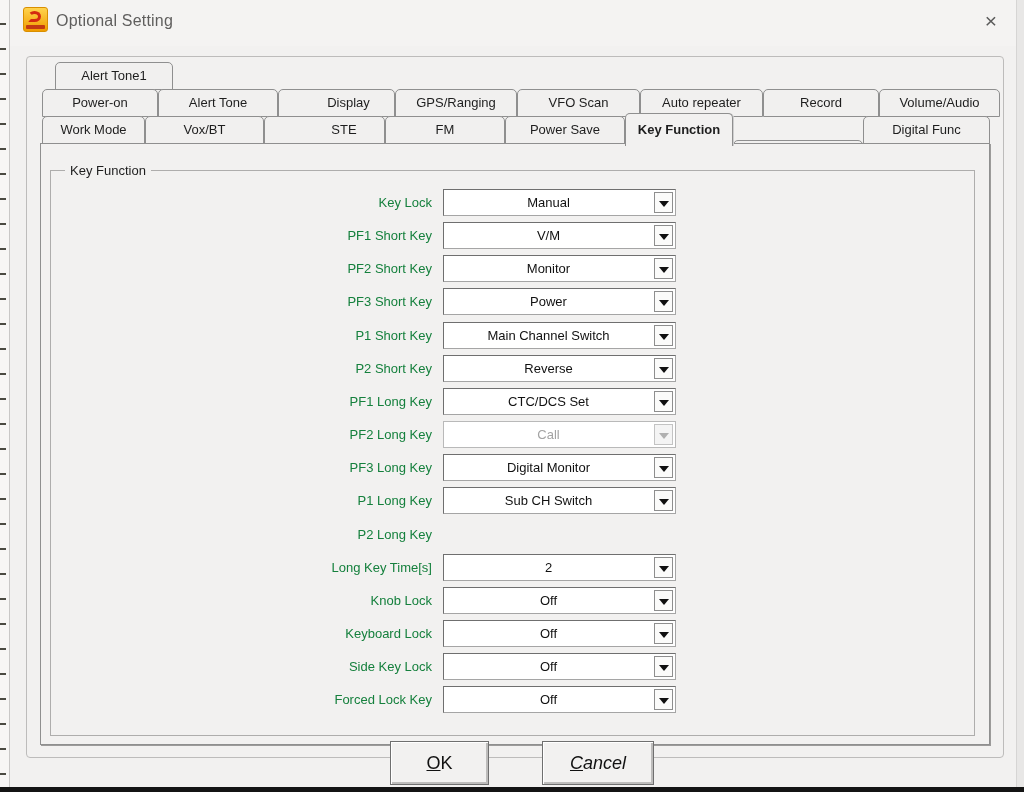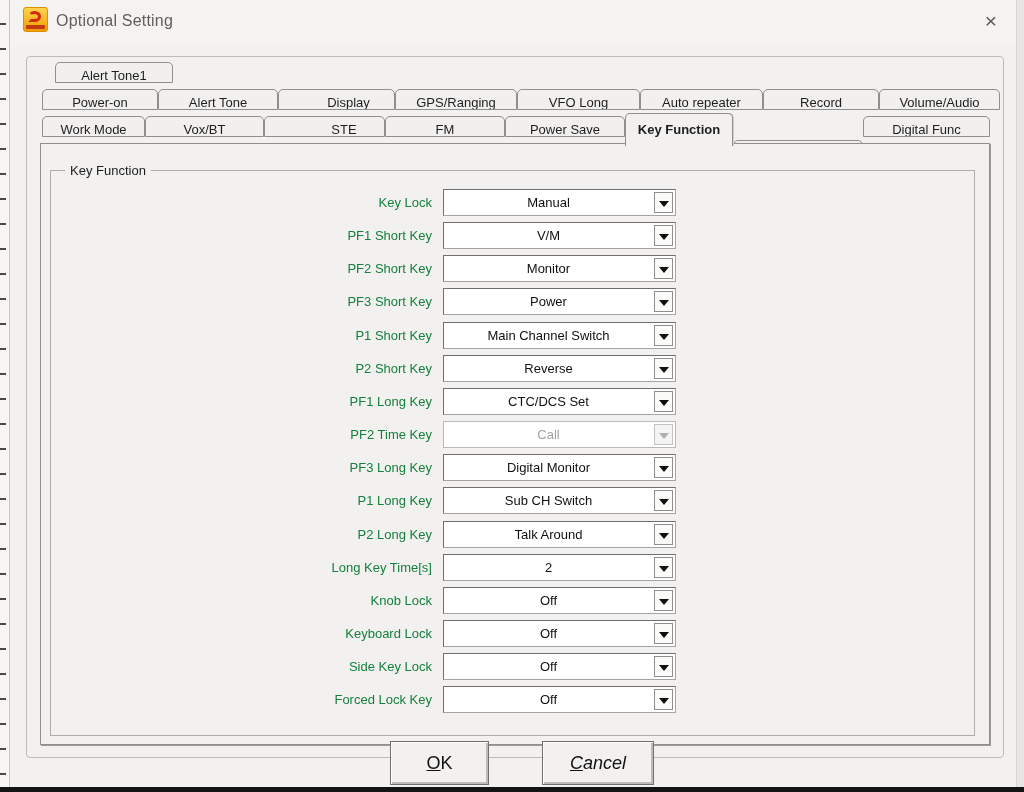--- a/index.html
+++ b/index.html
@@ -51,21 +51,21 @@
   }
 
   
   .client-frame {
     position:absolute; left:16px; top:56px; width:978px; height:702px;
     border:1px solid #bdbcbb; border-radius:4px; background:#f2f1f0;
   }
 
   
   .tab {
-    position:absolute; height:21px;
+    position:absolute; height:28px;
     background:#f1f0ef;
     border:1px solid #8f8f8f; border-radius:5px 5px 0 0;
     font-size:13px; color:#1e1e1e; text-align:center; line-height:26px;
     z-index:2; cursor:default; white-space:nowrap; overflow:hidden;
   }
   .tab.selected {
     font-weight:bold; z-index:6; background:#f2f1f0;
     border-bottom:none; box-shadow:1px 0 0 #cfcfcf;
   }
 
@@ -140,21 +140,21 @@
   </div>
 
   <div class="client-frame"></div>
 
   <div id="tabs-host">
       <div class="tab" style="left: 45px; width: 118px; top: 62px;">Alert Tone1</div>
       <div class="tab" style="left: 32px; width: 116px; top: 89px;">Power-on</div>
       <div class="tab" style="left: 148px; width: 120px; top: 89px;">Alert Tone</div>
       <div class="tab" style="left: 268px; width: 117px; top: 89px; padding-left: 24px;">Display</div>
       <div class="tab" style="left: 385px; width: 122px; top: 89px;">GPS/Ranging</div>
-      <div class="tab" style="left: 507px; width: 123px; top: 89px;">VFO Long</div>
+      <div class="tab" style="left: 507px; width: 123px; top: 89px;">VFO Scan</div>
       <div class="tab" style="left: 630px; width: 123px; top: 89px;">Auto repeater</div>
       <div class="tab" style="left: 753px; width: 116px; top: 89px;">Record</div>
       <div class="tab" style="left: 869px; width: 121px; top: 89px;">Volume/Audio</div>
       <div class="tab" style="left: 32px; width: 103px; top: 116px;">Work Mode</div>
       <div class="tab" style="left: 135px; width: 119px; top: 116px;">Vox/BT</div>
       <div class="tab" style="left: 254px; width: 121px; top: 116px; padding-left: 39px;">STE</div>
       <div class="tab" style="left: 375px; width: 120px; top: 116px;">FM</div>
       <div class="tab" style="left: 495px; width: 120px; top: 116px;">Power Save</div>
       <div class="tab selected" style="left: 615px; width: 108px; top: 113px; height: 33px; line-height: 31px;">Key Function</div>
       <div class="tab" style="left: 723px; width: 130px; top: 116px; margin-top: 24px;">Other</div>
@@ -211,21 +211,21 @@
         </div>
       </div>
       <div class="field-row" style="top: 388px; width: 1007px;">
         <span class="field-label">PF1 Long Key</span>
         <div class="combo">
           <span class="val">CTC/DCS Set</span>
           <span class="dd-btn"></span>
         </div>
       </div>
       <div class="field-row" style="top: 421px; width: 1007px;">
-        <span class="field-label">PF2 Time Key</span>
+        <span class="field-label">PF2 Long Key</span>
         <div class="combo disabled">
           <span class="val">Call</span>
           <span class="dd-btn"></span>
         </div>
       </div>
       <div class="field-row" style="top: 454px; width: 1007px;">
         <span class="field-label">PF3 Long Key</span>
         <div class="combo">
           <span class="val">Digital Monitor</span>
           <span class="dd-btn"></span>
@@ -233,24 +233,20 @@
       </div>
       <div class="field-row" style="top: 487px; width: 1007px;">
         <span class="field-label">P1 Long Key</span>
         <div class="combo">
           <span class="val">Sub CH Switch</span>
           <span class="dd-btn"></span>
         </div>
       </div>
       <div class="field-row" style="top: 521px; width: 1007px;">
         <span class="field-label">P2 Long Key</span>
-        <div class="combo">
-          <span class="val">Talk Around</span>
-          <span class="dd-btn"></span>
-        </div>
       </div>
       <div class="field-row" style="top: 554px; width: 1007px;">
         <span class="field-label">Long Key Time[s]</span>
         <div class="combo">
           <span class="val">2</span>
           <span class="dd-btn"></span>
         </div>
       </div>
       <div class="field-row" style="top: 587px; width: 1007px;">
         <span class="field-label">Knob Lock</span>

